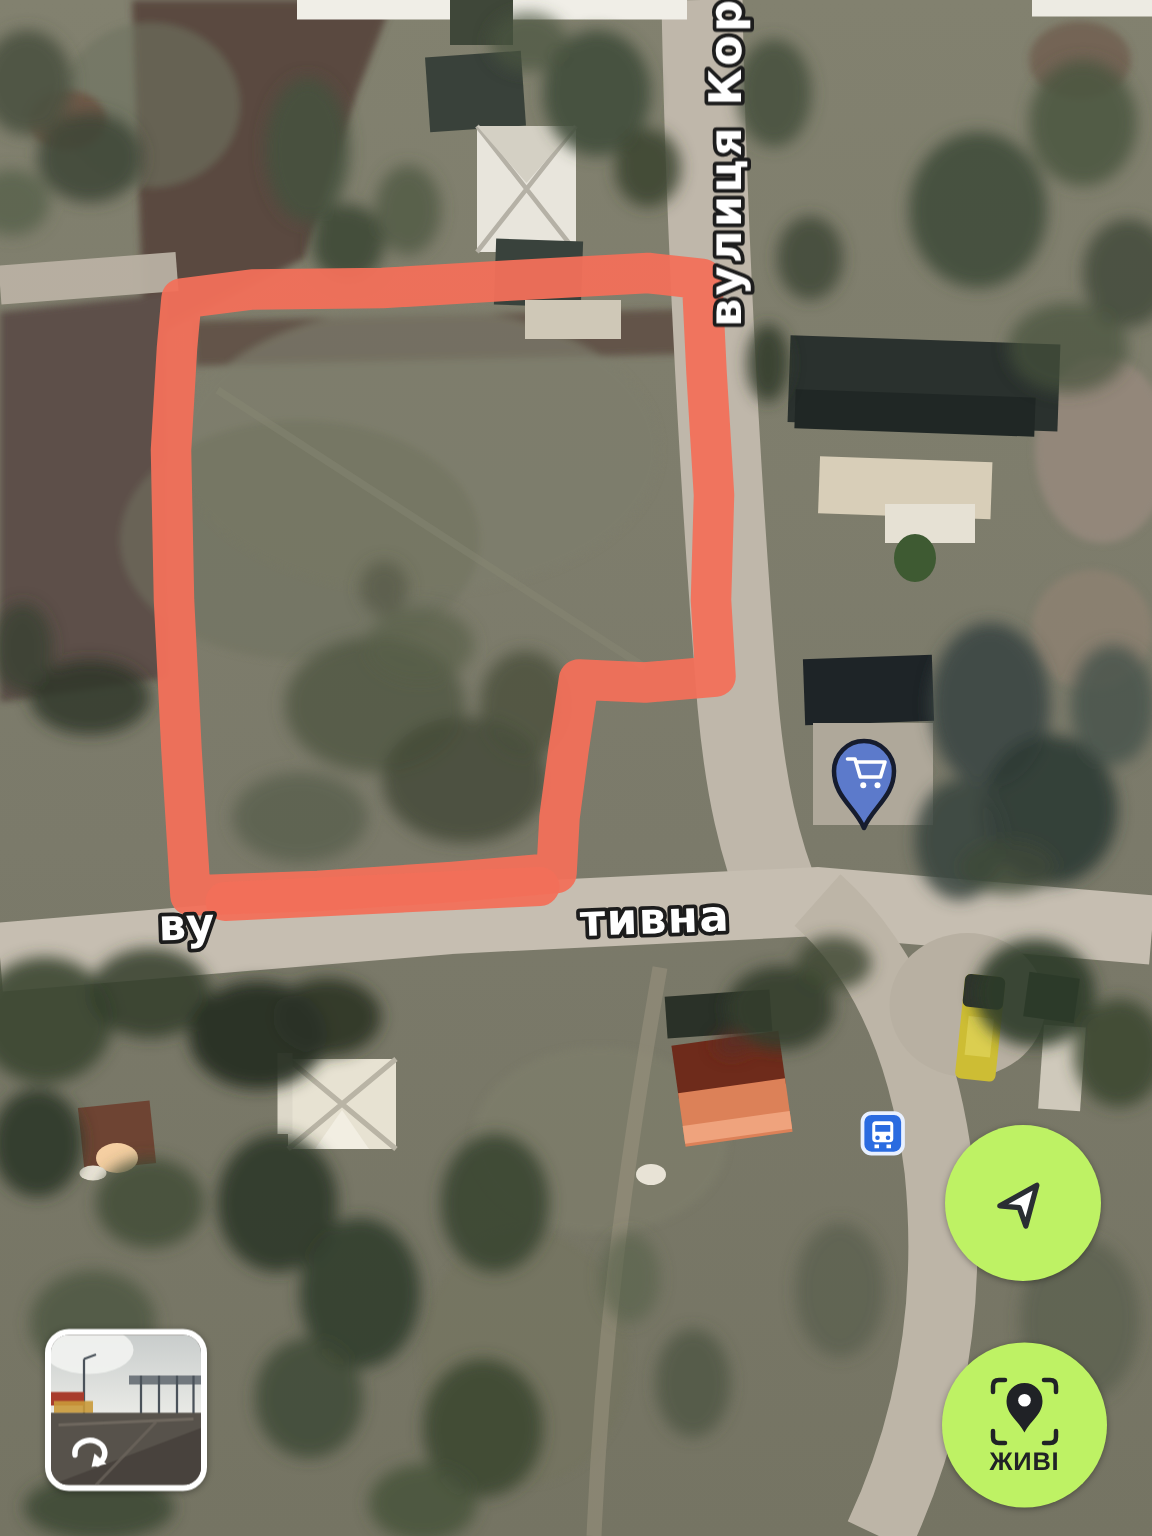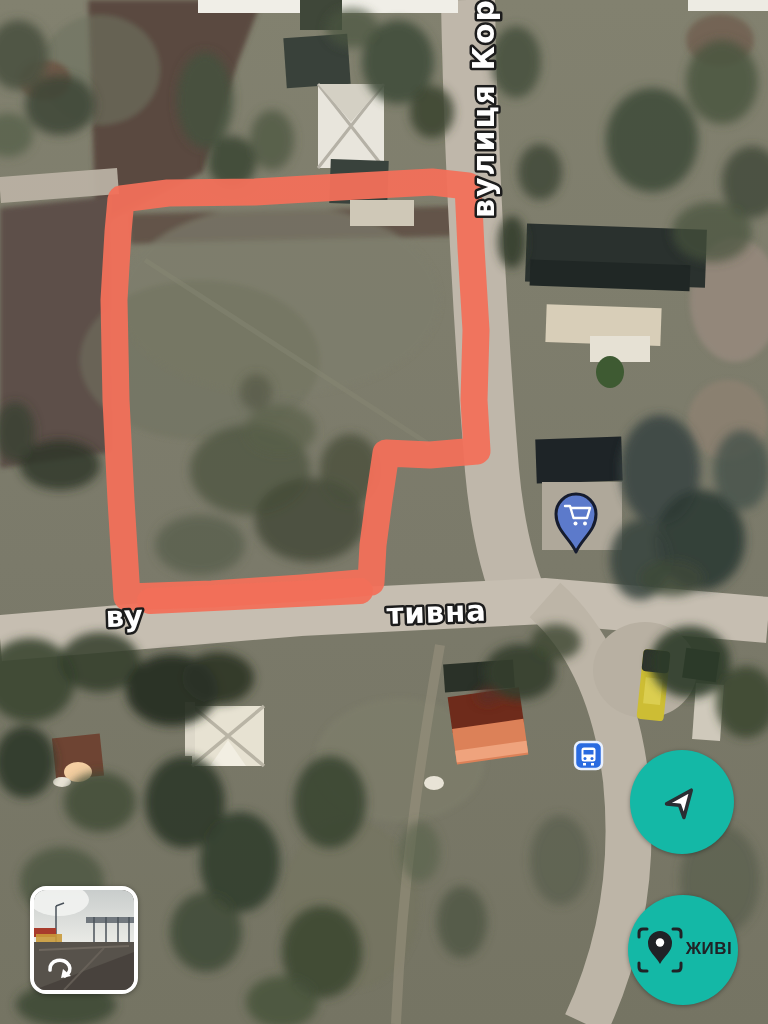--- a/index.html
+++ b/index.html
@@ -1,22 +1,22 @@
 <!DOCTYPE html>
 <html><head>
 <meta charset="utf-8">
 <style>
   html,body{margin:0;padding:0;background:#222;}
   .screen{position:relative;width:768px;height:1024px;overflow:hidden;background:#7e7d6c;
           font-family:"Liberation Sans",sans-serif;}
   .screen svg.scene{position:absolute;left:0;top:0;}
   .street-text{font-family:"DejaVu Sans","Liberation Sans",sans-serif;font-weight:bold;fill:#fff;
                stroke:#1c1c1c;paint-order:stroke;stroke-linejoin:round;}
-  .round-btn{position:absolute;background:#14b8a6;border-radius:50%;
-             box-shadow:0 1px 4px rgba(0,0,0,.35);display:flex;flex-direction:row;
+  .round-btn{position:absolute;background:#bef264;border-radius:50%;
+             box-shadow:0 1px 4px rgba(0,0,0,.35);display:flex;flex-direction:column;
              align-items:center;justify-content:center;cursor:pointer;text-align:center;}
   .btn-nav{left:630px;top:750px;width:104px;height:104px;}
   .btn-live{left:628px;top:895px;width:110px;height:110px;}
   .btn-live .live-label{font-size:17px;font-weight:bold;color:#202226;letter-spacing:.5px;margin-top:-2px;}
   .sv-thumb{position:absolute;left:30px;top:886px;width:108px;height:108px;border:4px solid #fff;
             border-radius:16px;box-sizing:border-box;overflow:hidden;cursor:pointer;
             box-shadow:0 1px 5px rgba(0,0,0,.35);background:#57524b;}
 </style>
 </head>
 <body>

